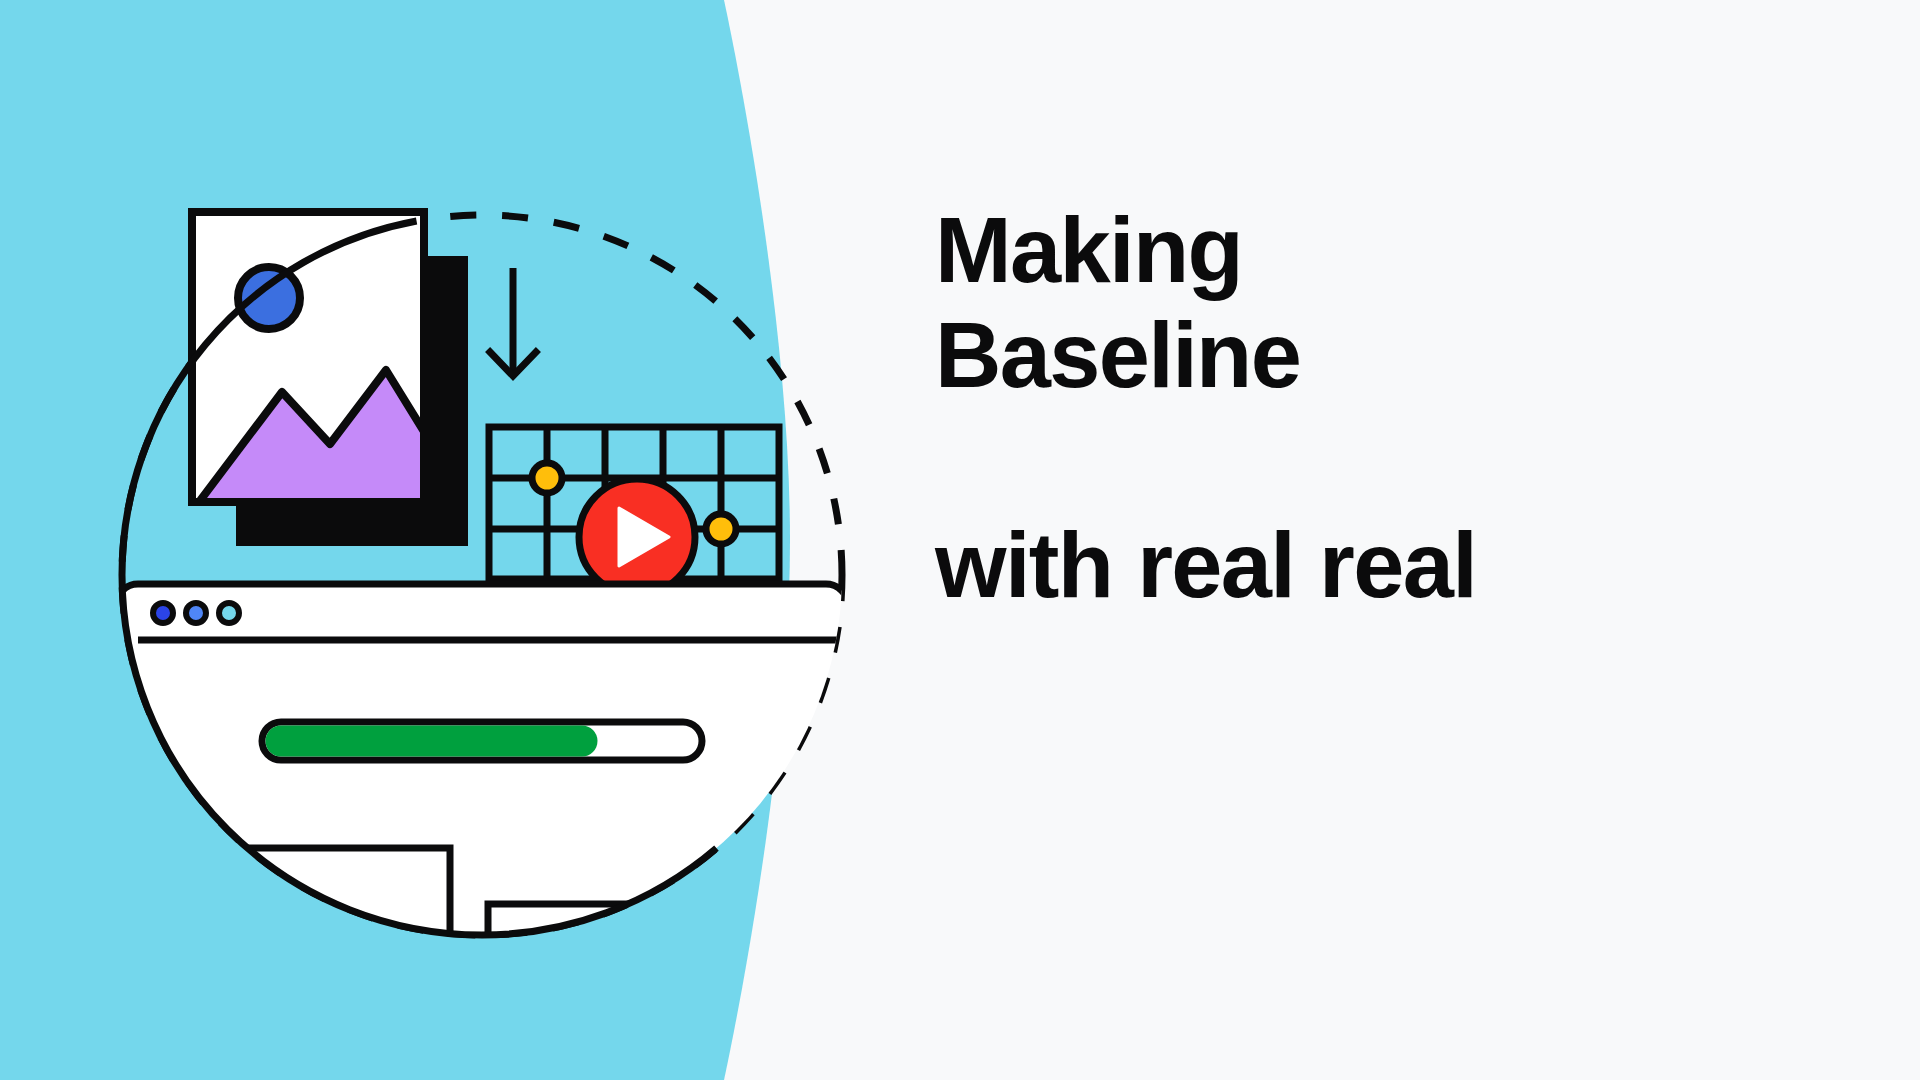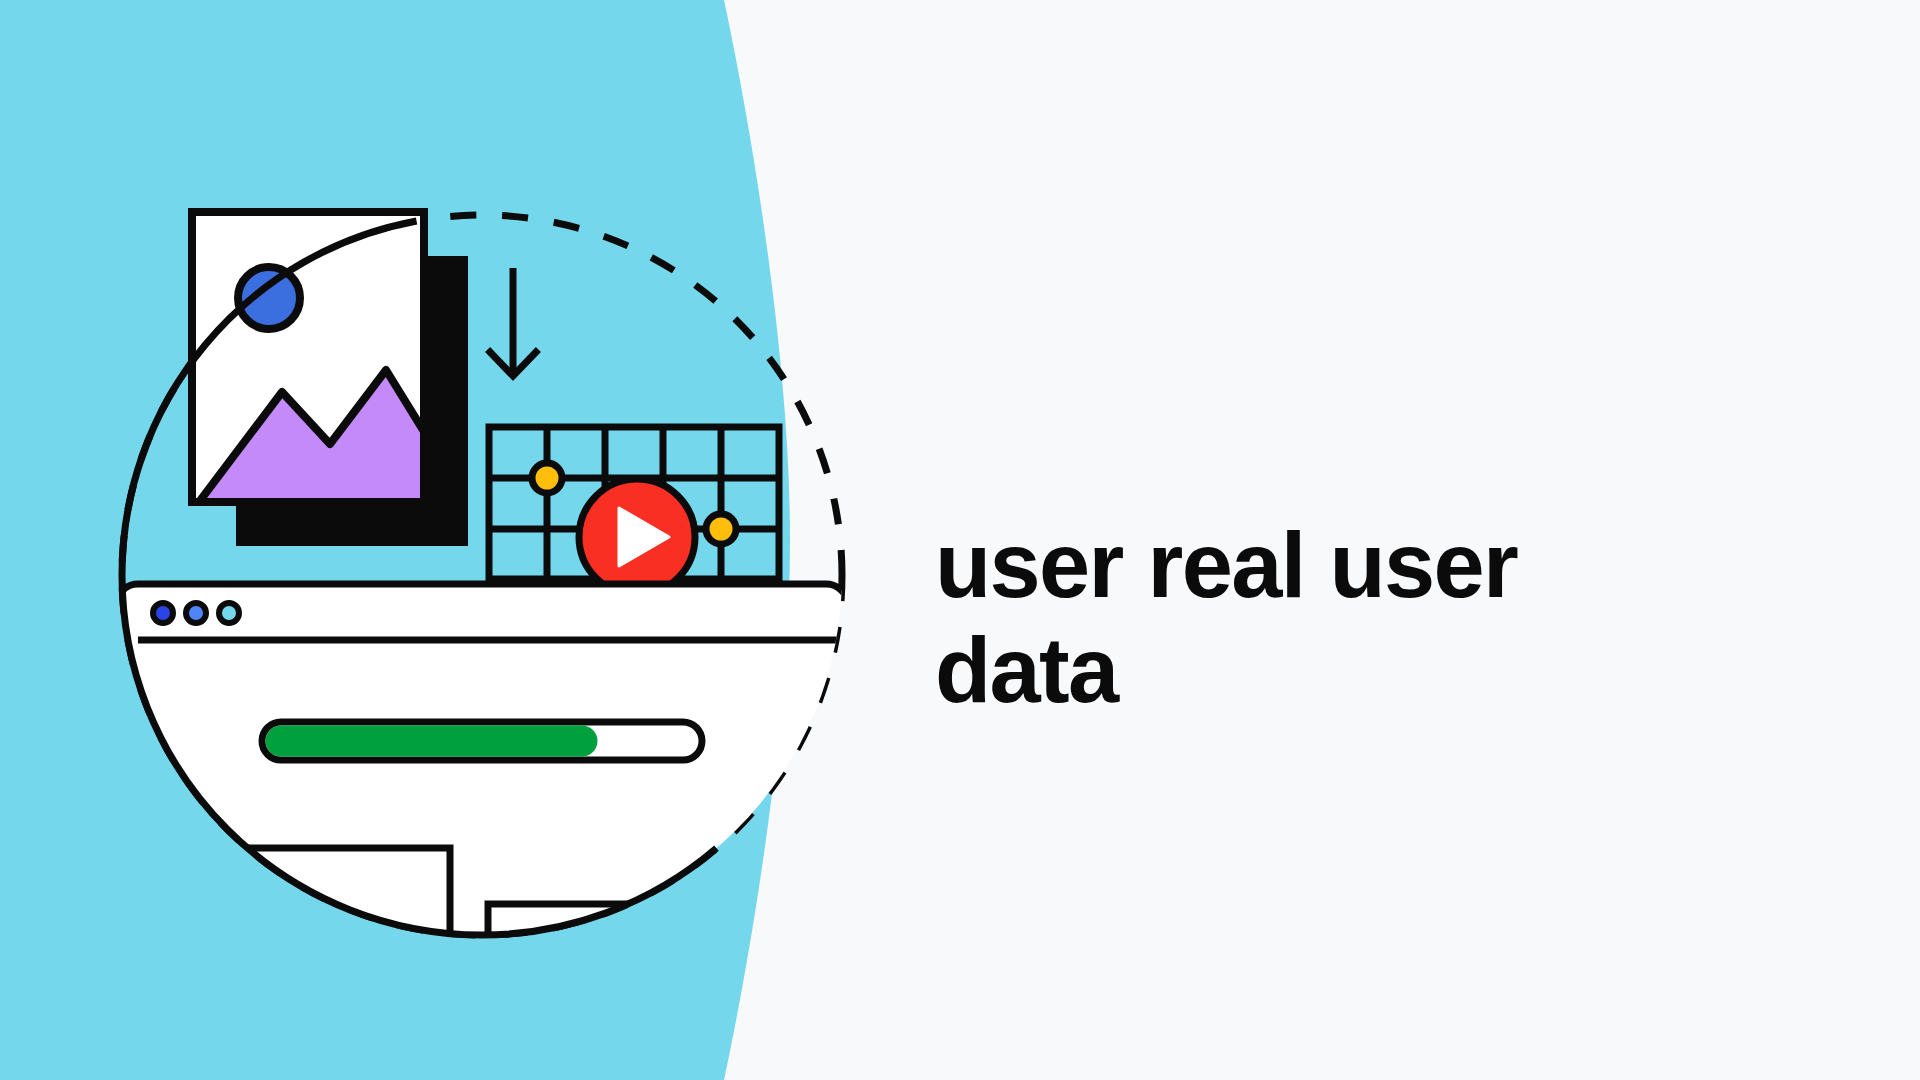--- a/index.html
+++ b/index.html
@@ -118,21 +118,20 @@
         <rect x="200" y="848" width="250" height="90" fill="#FFFFFF" stroke="#0B0B0C" stroke-width="7"></rect>
         <rect x="488" y="904" width="250" height="90" fill="#FFFFFF" stroke="#0B0B0C" stroke-width="7"></rect>
       </g>
 
       <circle cx="482" cy="575" r="360" fill="none" stroke="#0B0B0C" stroke-width="7" stroke-dasharray="1320 1000" stroke-dashoffset="-310"></circle>
     </svg>
   </div>
 
   <div class="headline">
     <h1>
+      <span>Making</span><br>
+      <span>Baseline</span><br>
       <br>
-      <br>
-      <br>
-      <span>user real user</span><br>
-      <span>data</span>
+      <span>with real real</span><br>
     </h1>
   </div>
 
 </div>
 
 </body></html>

